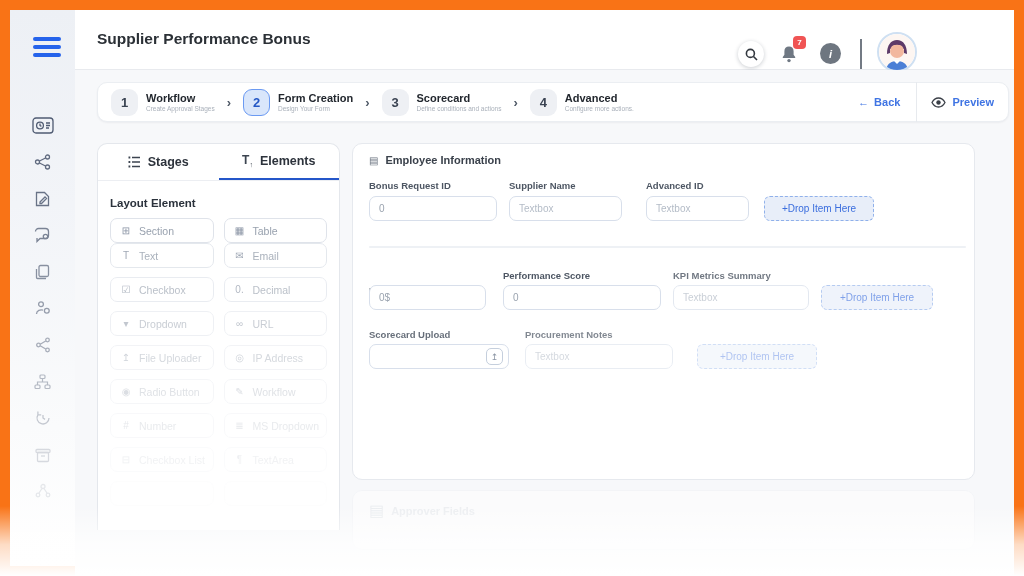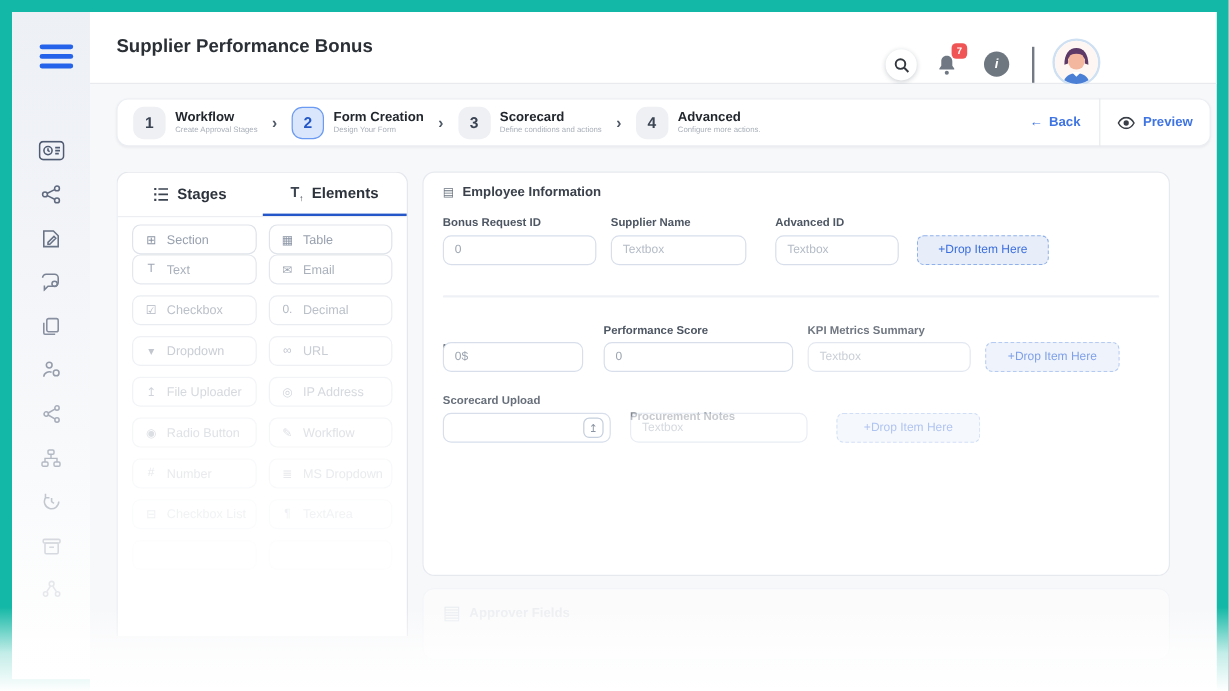--- a/index.html
+++ b/index.html
@@ -1,18 +1,18 @@
 <!DOCTYPE html>
 <html><head>
 <meta charset="utf-8">
 <style>
   * { margin:0; padding:0; box-sizing:border-box; }
   html,body { background:#fff; }
   body { font-family:"Liberation Sans", sans-serif; }
-  #canvas { position:relative; width:1024px; height:576px; background:#14b8a6; overflow:hidden; }
+  #canvas { position:relative; width:1024px; height:576px; background:#f97316; overflow:hidden; }
 
   
   .sidebar { position:absolute; left:10px; top:10px; width:65px; height:556px;
     background:linear-gradient(180deg,#edf0f5 0%,#f2f4f8 35%,#fafbfc 75%,#fff 100%); }
   .sidebar-divider { position:absolute; left:75px; top:10px; width:1px; height:190px;
     background:linear-gradient(#dee3ea,rgba(222,227,234,0)); }
   .hamburger { position:absolute; left:23px; top:27px; width:28px; height:20px; cursor:pointer; }
   .hamburger span { display:block; width:28px; height:4px; border-radius:2px; background:#2563eb; margin-bottom:4px; }
   .side-icon { position:absolute; left:0; width:65px; height:26px; display:flex; align-items:center; justify-content:center; color:#47536b; }
 
@@ -288,20 +288,21 @@
         </span>
         <span>Stages</span>
       </div>
       <div class="tab active">
         <span class="t-glyph">T<small>↑</small></span>
         <span>Elements</span>
       </div>
     </div>
 
     <div class="panel-body">
+      <div class="sec-title">Layout Element</div>
       <div class="el-grid">
         <div class="el-btn">
             <span class="el-ic">⊞</span>
             <span>Section</span>
           </div>
         <div class="el-btn">
             <span class="el-ic">▦</span>
             <span>Table</span>
           </div>
       </div>
@@ -389,21 +390,21 @@
     <input class="finput" style="left: 16px; top: 141px; width: 117px;" value="0$">
     <div class="flabel" style="left:150px;top:126px">Performance Score</div>
     <input class="finput" style="left: 150px; top: 141px; width: 158px;" value="0">
     <div class="flabel" style="left:320px;top:126px;opacity:.8">KPI Metrics Summary</div>
     <input class="finput" style="left: 320px; top: 141px; width: 136px; opacity: 0.7;" placeholder="Textbox">
     <div class="dropzone" style="left:468px;top:141px;width:112px;opacity:.65">+Drop Item Here</div>
 
     <div class="flabel" style="left:16px;top:185px;opacity:.85">Scorecard Upload</div>
     <input class="finput" style="left: 16px; top: 200px; width: 140px;">
     <span class="upload-ic" style="left:133px;top:204px">↥</span>
-    <div class="flabel" style="left:172px;top:198px;opacity:.7">Procurement Notes</div>
+    <div class="flabel" style="left:172px;top:185px;opacity:.7">Procurement Notes</div>
     <input class="finput" style="left: 172px; top: 200px; width: 148px; opacity: 0.55;" placeholder="Textbox">
     <div class="dropzone" style="left:344px;top:200px;width:120px;opacity:.4">+Drop Item Here</div>
   </div>
 
   <div class="faded-panel">
     <div class="faded-head">
       <span>▤</span>
       <span class="faded-title">Approver Fields</span>
     </div>
   </div>

